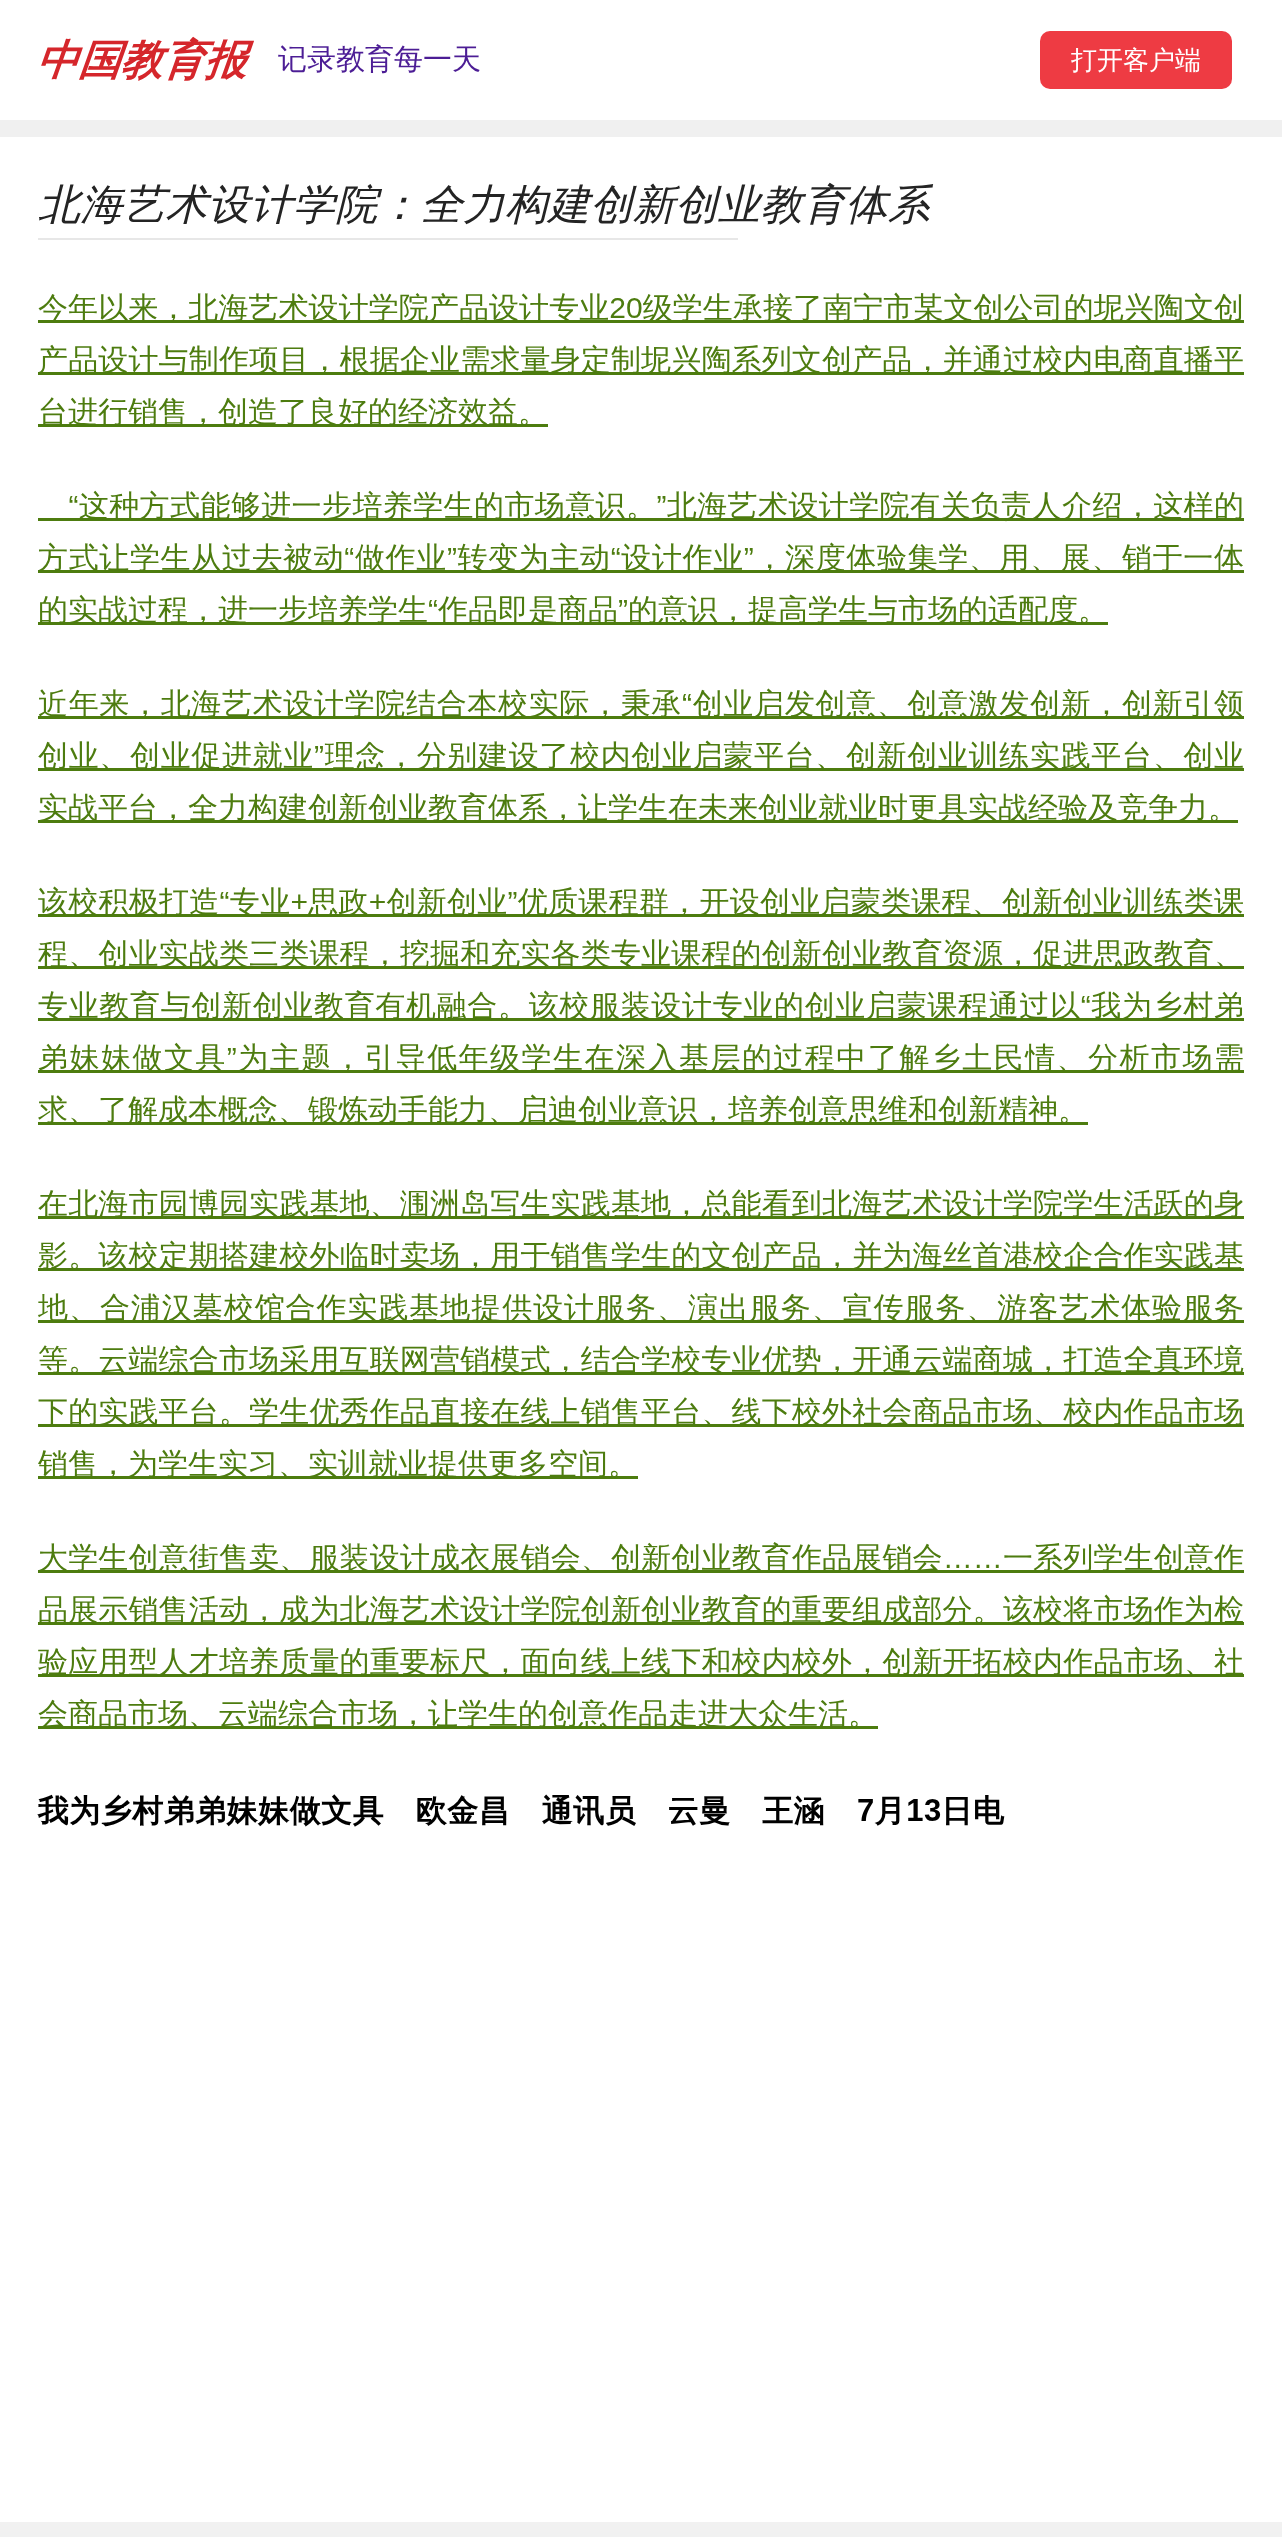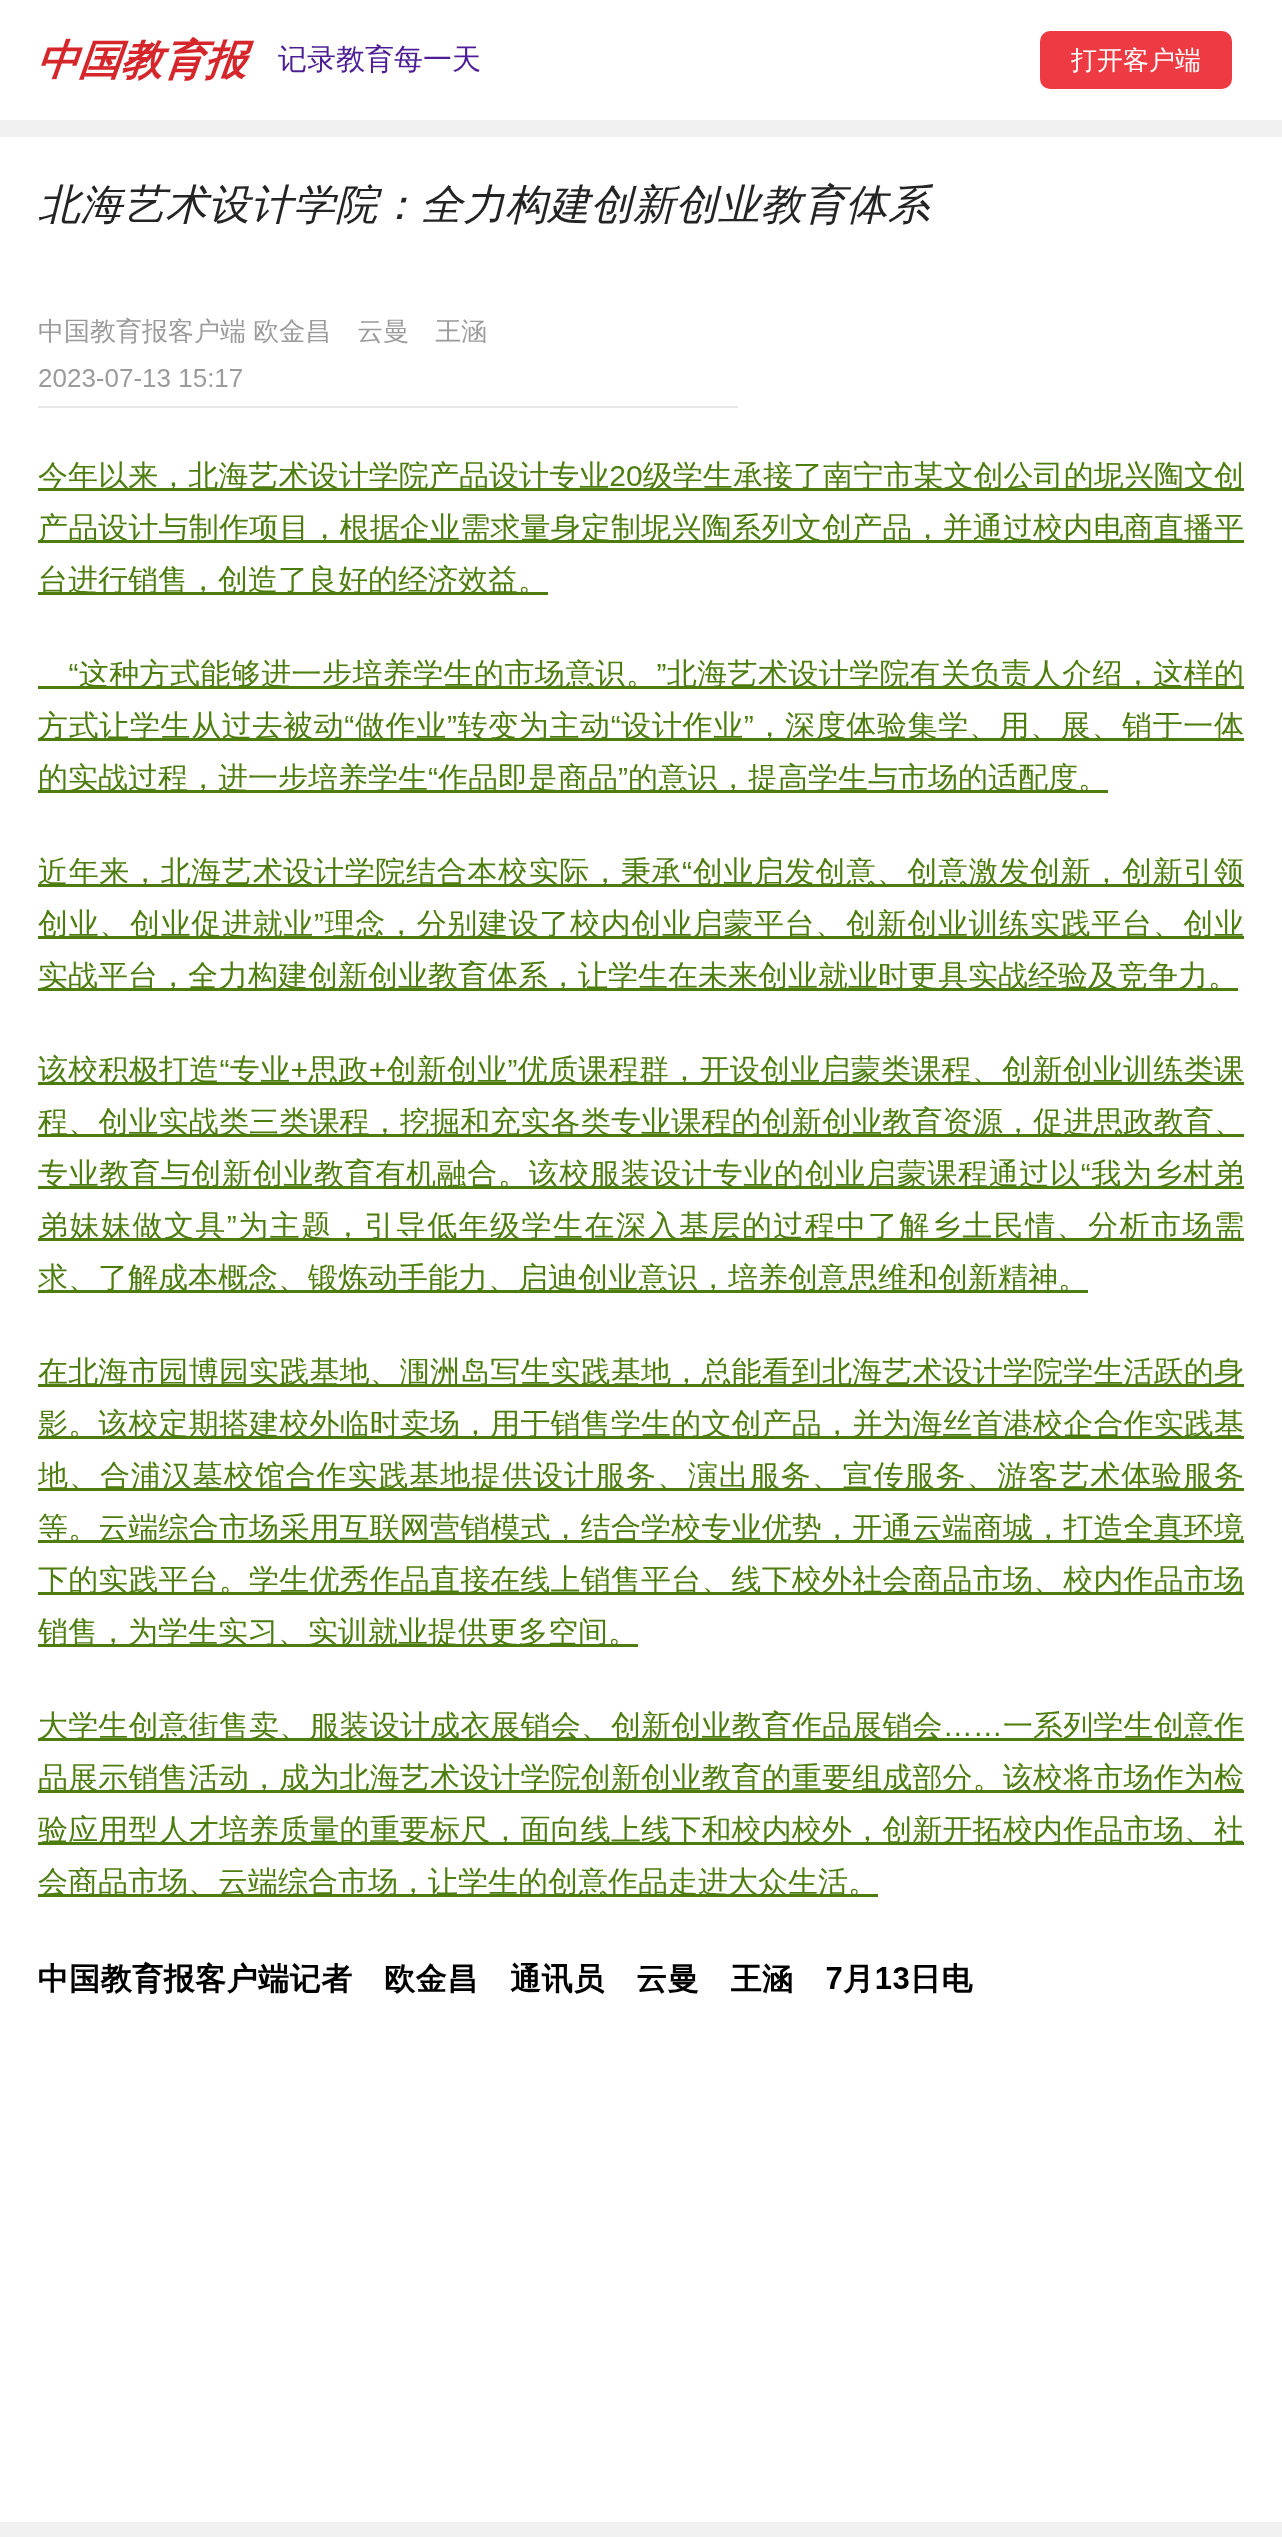--- a/index.html
+++ b/index.html
@@ -120,34 +120,30 @@
       <span class="tagline">记录教育每一天</span>
     </div>
     <button class="open-app-btn">打开客户端</button>
   </header>
 
   <div class="header-band"></div>
 
   <main class="article">
     <h1 class="article-title">北海艺术设计学院：全力构建创新创业教育体系</h1>
 
-    <div class="byline-block">
-      <div class="byline">中国教育报客户端 欧金昌　云曼　王涵</div>
-      <div class="pubtime">2023-07-13 15:17</div>
-    </div>
 
     <hr class="byline-divider">
 
     <div class="article-body" id="article-body">
         <p class="body-p">今年以来，北海艺术设计学院产品设计专业20级学生承接了南宁市某文创公司的坭兴陶文创产品设计与制作项目，根据企业需求量身定制坭兴陶系列文创产品，并通过校内电商直播平台进行销售，创造了良好的经济效益。</p>
         <p class="body-p">　“这种方式能够进一步培养学生的市场意识。”北海艺术设计学院有关负责人介绍，这样的方式让学生从过去被动“做作业”转变为主动“设计作业”，深度体验集学、用、展、销于一体的实战过程，进一步培养学生“作品即是商品”的意识，提高学生与市场的适配度。</p>
         <p class="body-p">近年来，北海艺术设计学院结合本校实际，秉承“创业启发创意、创意激发创新，创新引领创业、创业促进就业”理念，分别建设了校内创业启蒙平台、创新创业训练实践平台、创业实战平台，全力构建创新创业教育体系，让学生在未来创业就业时更具实战经验及竞争力。</p>
         <p class="body-p">该校积极打造“专业+思政+创新创业”优质课程群，开设创业启蒙类课程、创新创业训练类课程、创业实战类三类课程，挖掘和充实各类专业课程的创新创业教育资源，促进思政教育、专业教育与创新创业教育有机融合。该校服装设计专业的创业启蒙课程通过以“我为乡村弟弟妹妹做文具”为主题，引导低年级学生在深入基层的过程中了解乡土民情、分析市场需求、了解成本概念、锻炼动手能力、启迪创业意识，培养创意思维和创新精神。</p>
         <p class="body-p">在北海市园博园实践基地、涠洲岛写生实践基地，总能看到北海艺术设计学院学生活跃的身影。该校定期搭建校外临时卖场，用于销售学生的文创产品，并为海丝首港校企合作实践基地、合浦汉墓校馆合作实践基地提供设计服务、演出服务、宣传服务、游客艺术体验服务等。云端综合市场采用互联网营销模式，结合学校专业优势，开通云端商城，打造全真环境下的实践平台。学生优秀作品直接在线上销售平台、线下校外社会商品市场、校内作品市场销售，为学生实习、实训就业提供更多空间。</p>
         <p class="body-p">大学生创意街售卖、服装设计成衣展销会、创新创业教育作品展销会……一系列学生创意作品展示销售活动，成为北海艺术设计学院创新创业教育的重要组成部分。该校将市场作为检验应用型人才培养质量的重要标尺，面向线上线下和校内校外，创新开拓校内作品市场、社会商品市场、云端综合市场，让学生的创意作品走进大众生活。</p>
       </div>
 
-    <p class="reporter-credit">中国教育报客户端记者　欧金昌　通讯员　云曼　王涵　7月13日电</p>
+    <p class="reporter-credit">我为乡村弟弟妹妹做文具　欧金昌　通讯员　云曼　王涵　7月13日电</p>
   </main>
 
   <div class="bottom-bar"></div>
 
 </div>
 
 </body></html>

